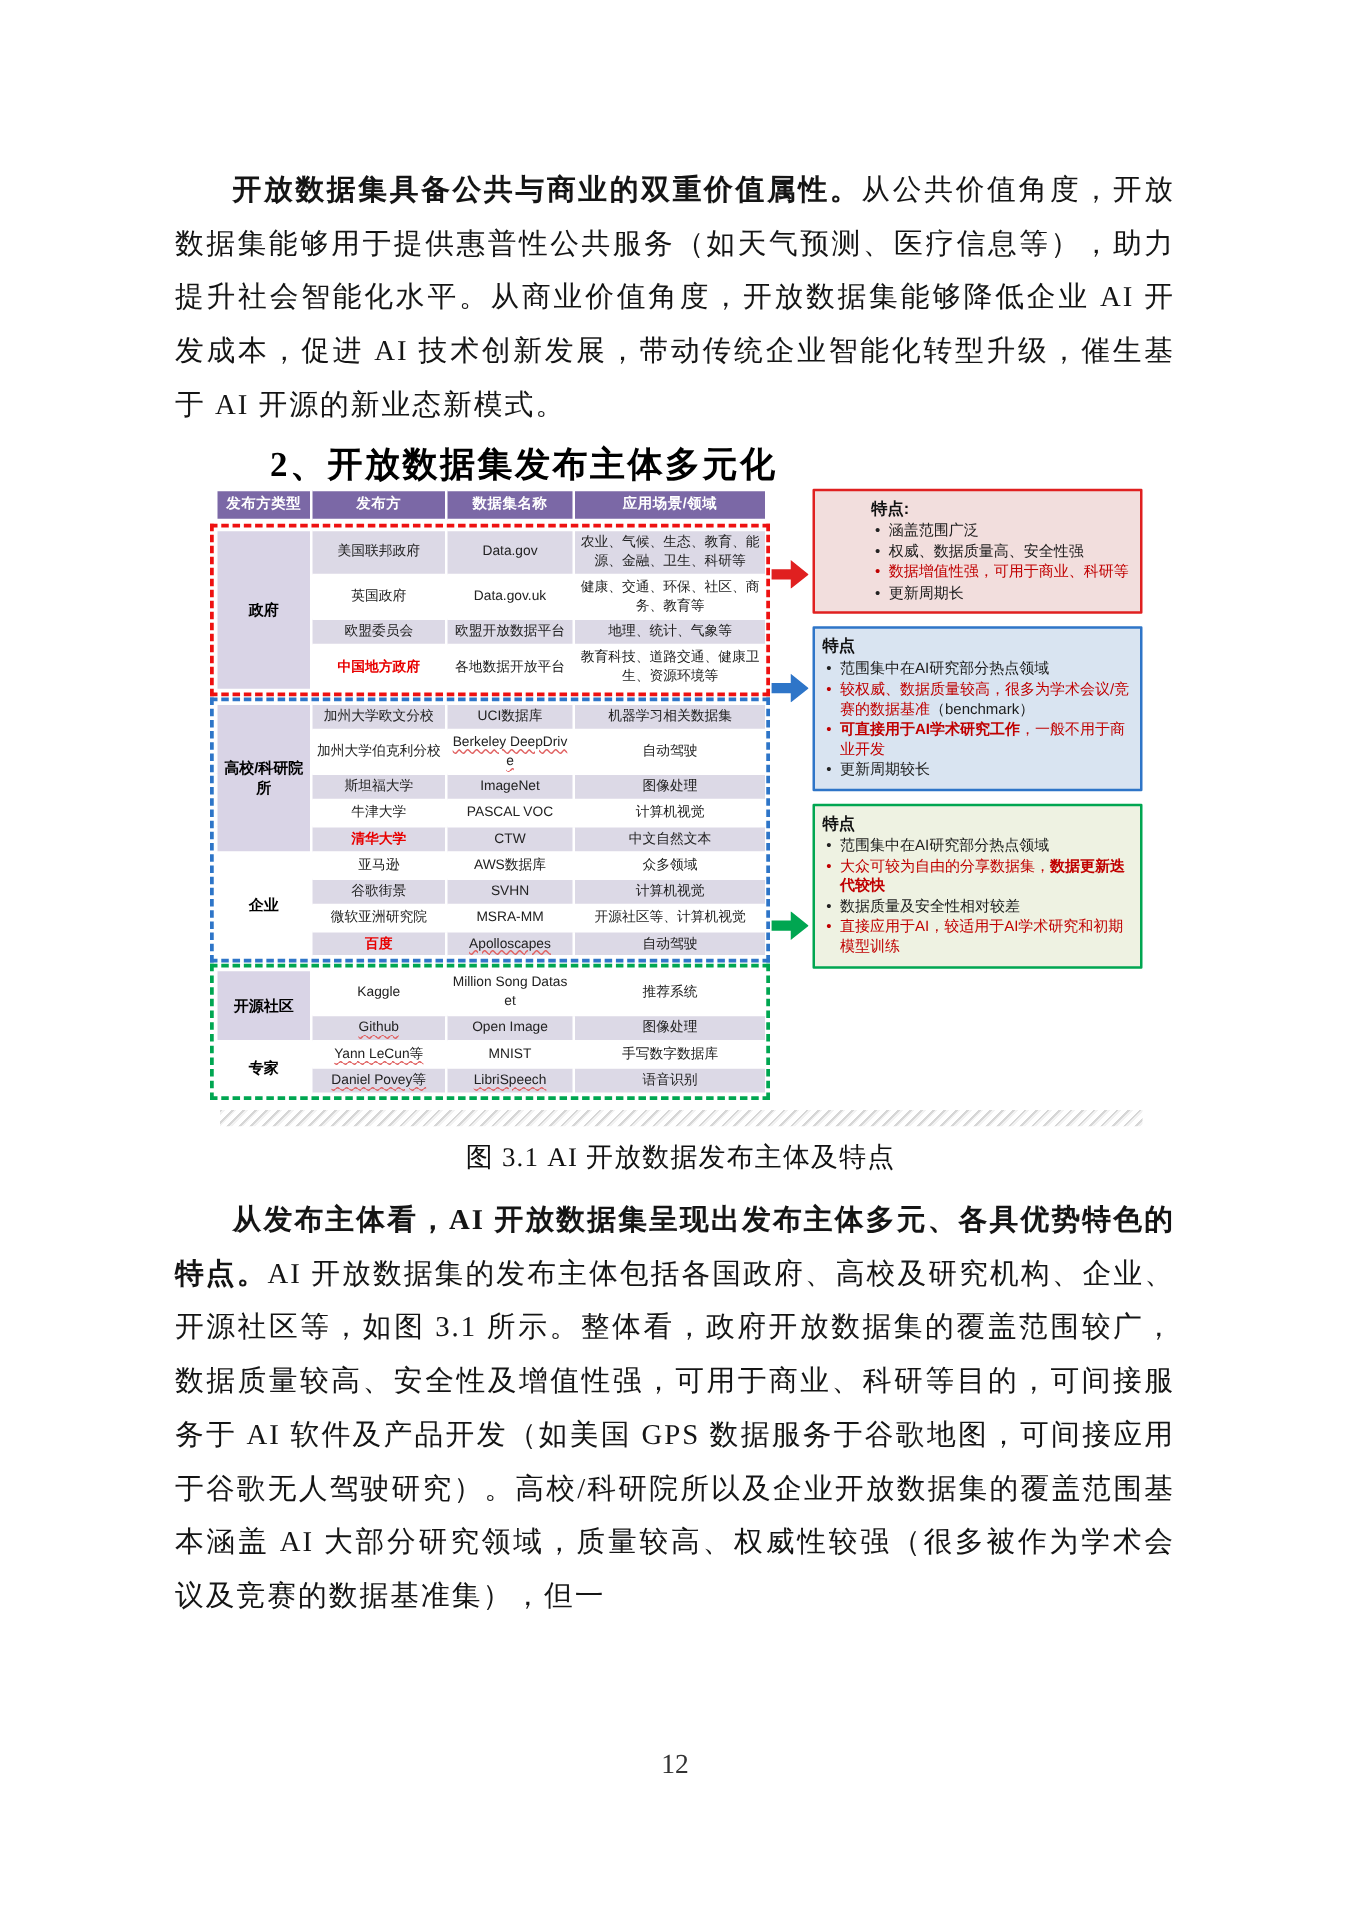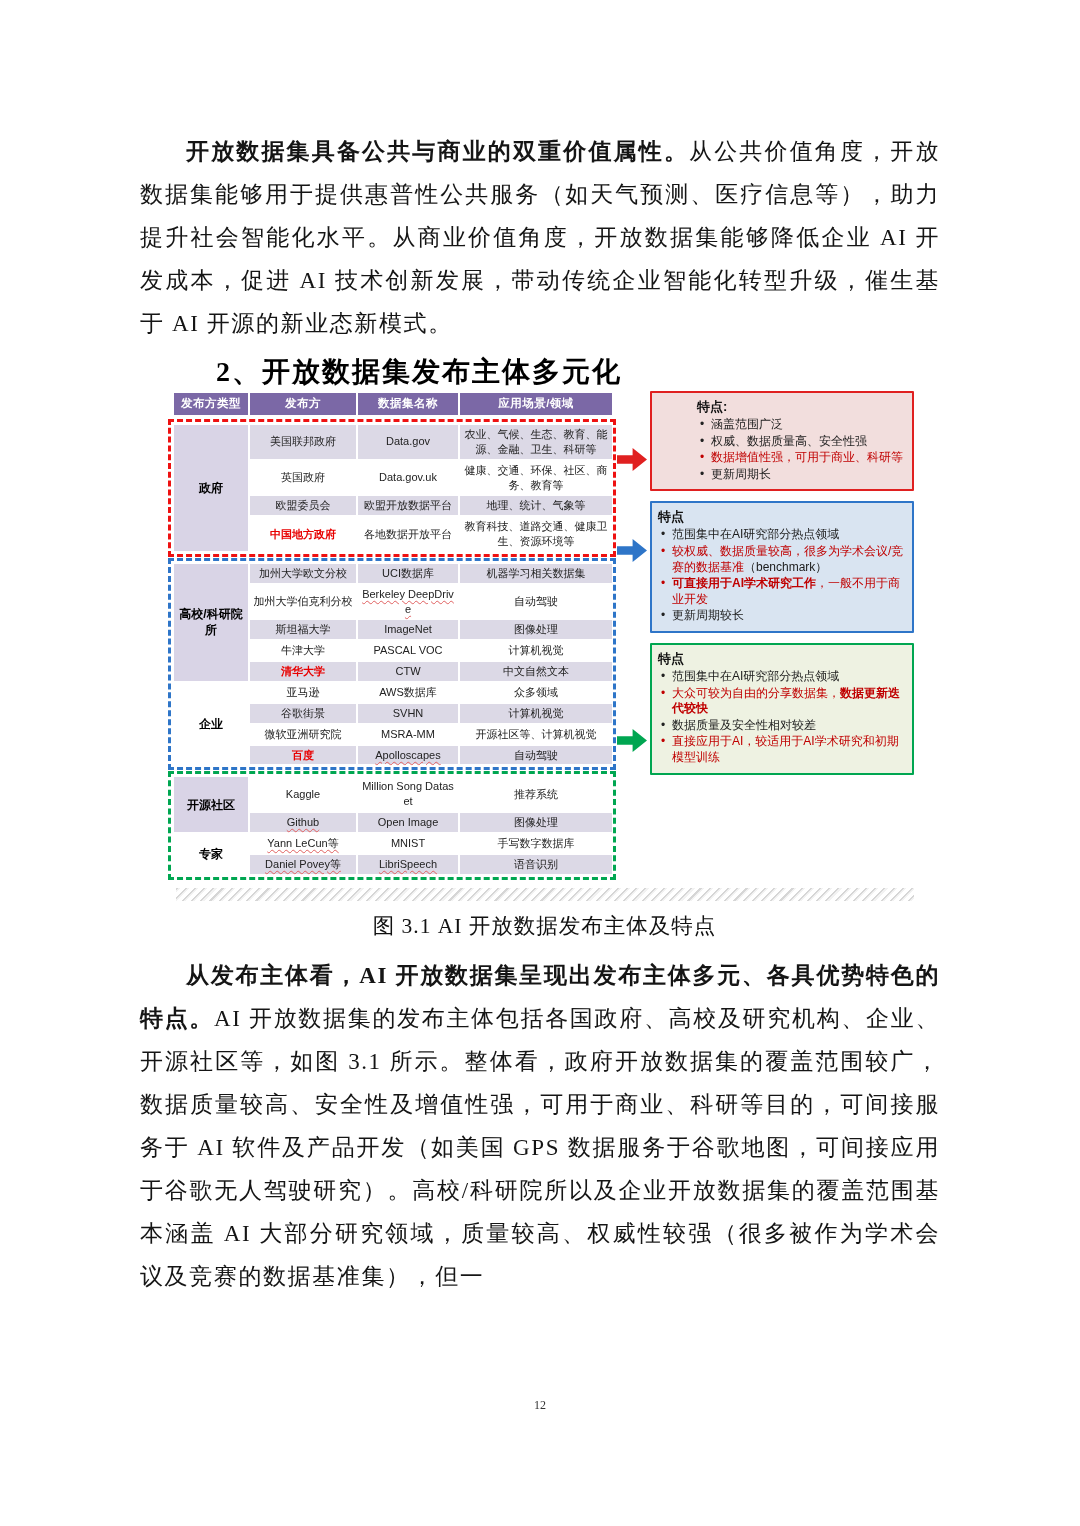--- a/index.html
+++ b/index.html
@@ -56,21 +56,21 @@
   .arrow-green { left:445px; top:338px; background:#00a651; }
 
   .shadow-strip { position:absolute; left:4px; bottom:0; width:738px; height:13px;
                   background:repeating-linear-gradient(135deg, #d6d6d6 0 1.5px, #f2f2f2 1.5px 3px, #ffffff 3px 6.5px); }
 
   .fig-caption { text-align:center; width:745px; margin:10px 0 4px 32px; font-size:21.5px; letter-spacing:1px; color:#111; }
 
   .para2 { margin-top:14px; }
 
   .page-number { position:absolute; left:0; right:0; top:1398px; text-align:center;
-                 font-size:12px; color:#333; }
+                 font-size:22px; color:#333; }
 </style>
 </head>
 <body>
 
 <div class="page">
   <div class="content">
 
     <p class="para"><span class="lead">开放数据集具备公共与商业的双重价值属性。</span><span>从公共价值角度，开放数据集能够用于提供惠普性公共服务（如天气预测、医疗信息等），助力提升社会智能化水平。从商业价值角度，开放数据集能够降低企业 AI 开发成本，促进 AI 技术创新发展，带动传统企业智能化转型升级，催生基于 AI 开源的新业态新模式。</span></p>
 
     <h2 class="sec-heading">2、开放数据集发布主体多元化</h2>

